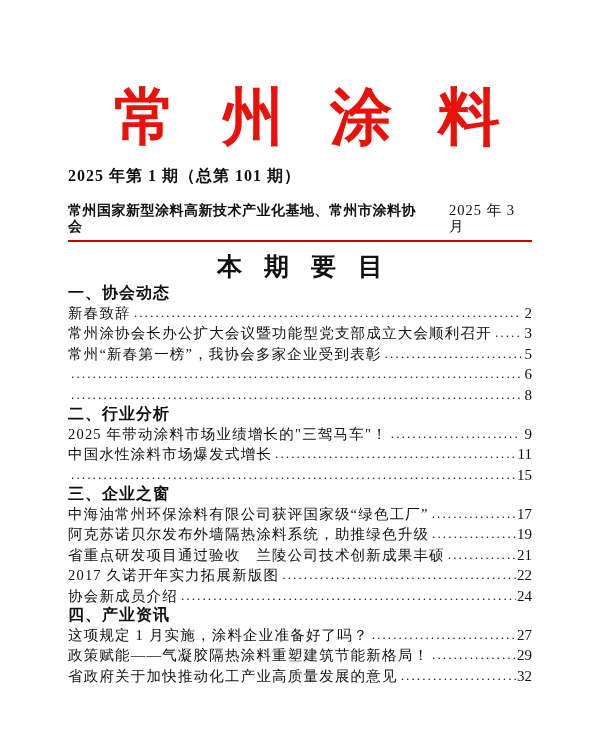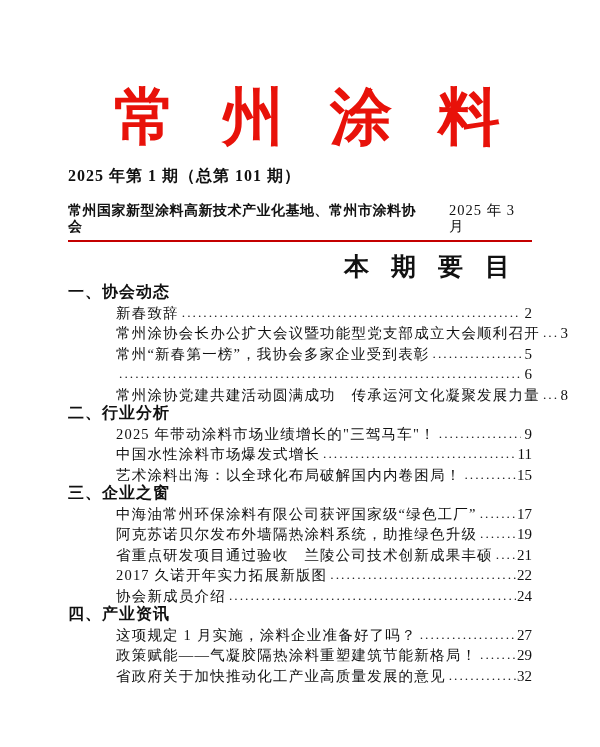--- a/index.html
+++ b/index.html
@@ -60,43 +60,42 @@
     letter-spacing: 1px;
     margin-left: 32px;
   }
   .red-rule {
     margin-top: 6px;
     height: 2px;
     background: var(--rule-red);
   }
   .contents-heading {
     margin-top: 9px;
-    text-align: right;
+    text-align: center;
     font-family: "Liberation Sans", "DejaVu Sans", sans-serif;
     font-size: 25px;
     font-weight: 700;
     line-height: 30px;
     letter-spacing: 22px;
     padding-left: 22px;
     white-space: nowrap;
   }
   .toc { margin-top: 3px; }
   .toc-heading {
-    font-family: Liberation Mono, monospace;
+    font-family: Liberation Serif, serif;
     font-size: 16px;
     font-weight: 700;
     line-height: 18.5px;
     letter-spacing: 1px;
   }
   .toc-entry {
     display: flex;
     align-items: flex-end;
     line-height: 20.5px;
     font-size: 14.5px;
-    margin-left: 48px;
   }
   .toc-entry .t {
     flex: 0 0 auto;
     letter-spacing: 1.2px;
     white-space: pre;
   }
   .toc-entry .dots {
     flex: 1 1 auto;
     overflow: hidden;
     white-space: nowrap;
@@ -146,37 +145,35 @@
       <div class="toc-entry">
         <span class="t">常州“新春第一榜”，我协会多家企业受到表彰</span>
         <span class="dots">................................................................................................................................................................</span>
         <span class="pg">5</span>
       </div>
       <div class="toc-entry">
         <span class="dots">................................................................................................................................................................</span>
         <span class="pg">6</span>
       </div>
       <div class="toc-entry">
-        <span class="t">常州涂协党建共建活动圆满成功　传承运河文化凝聚发展力量</span>
         <span class="dots">................................................................................................................................................................</span>
         <span class="pg">8</span>
       </div>
       <div class="toc-heading">二、行业分析</div>
       <div class="toc-entry">
         <span class="t">2025 年带动涂料市场业绩增长的"三驾马车"！</span>
         <span class="dots">................................................................................................................................................................</span>
         <span class="pg">9</span>
       </div>
       <div class="toc-entry">
         <span class="t">中国水性涂料市场爆发式增长</span>
         <span class="dots">................................................................................................................................................................</span>
         <span class="pg">11</span>
       </div>
       <div class="toc-entry">
-        <span class="t">艺术涂料出海：以全球化布局破解国内内卷困局！</span>
         <span class="dots">................................................................................................................................................................</span>
         <span class="pg">15</span>
       </div>
       <div class="toc-heading">三、企业之窗</div>
       <div class="toc-entry">
         <span class="t">中海油常州环保涂料有限公司获评国家级“绿色工厂”</span>
         <span class="dots">................................................................................................................................................................</span>
         <span class="pg">17</span>
       </div>
       <div class="toc-entry">

